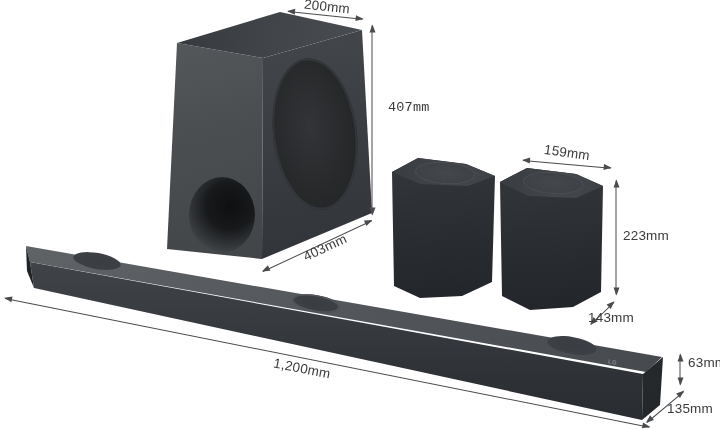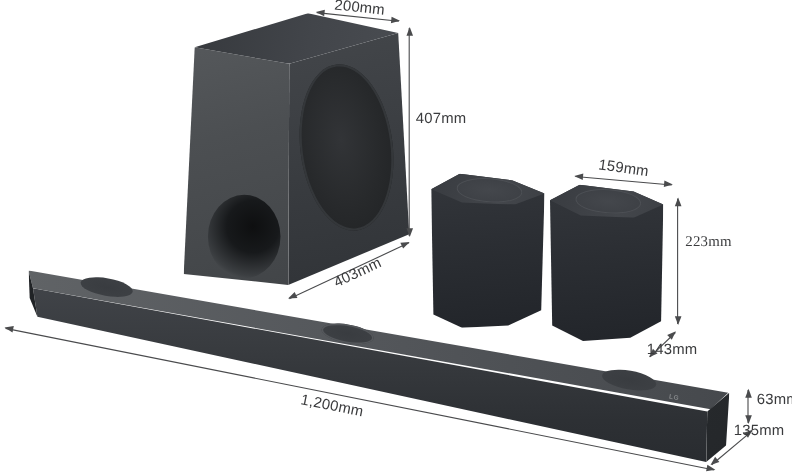--- a/index.html
+++ b/index.html
@@ -133,36 +133,36 @@
     <div class="bar-driver" style="left:49px;top:10px;width:48px;height:16px;transform:rotate(10deg);"></div>
     <div class="bar-driver ring" style="left:268px;top:52px;width:48px;height:17px;transform:rotate(10deg);"></div>
     <div class="bar-driver" style="left:523px;top:94px;width:50px;height:17px;transform:rotate(10deg);"></div>
     <div class="lg-logo" style="left:584px;top:116px;">LG</div>
   </div>
 
   <div class="dim-arrow" style="left:288px;top:11px;width:75px;transform:rotate(6deg);"></div>
   <div class="dim-label centered" style="left:327px;top:-1px;transform:translateX(-50%) rotate(6deg);">200mm</div>
 
   <div class="dim-arrow" style="left:372px;top:25px;width:189px;transform:rotate(90deg);"></div>
-  <div class="dim-label" style="left:378px;top:100px;">407mm</div>
+  <div class="dim-label" style="left:388px;top:100px;font-family:Liberation Mono, monospace;">407mm</div>
 
   <div class="dim-arrow" style="left:263px;top:271px;width:120px;transform:rotate(-25deg);"></div>
   <div class="dim-label centered" style="left:325px;top:240px;transform:translateX(-50%) rotate(-25deg);">403mm</div>
 
   <div class="dim-arrow" style="left:523px;top:160px;width:88px;transform:rotate(5deg);"></div>
   <div class="dim-label centered" style="left:567px;top:145px;transform:translateX(-50%) rotate(8deg);">159mm</div>
 
   <div class="dim-arrow" style="left:616px;top:180px;width:114px;transform:rotate(90deg);"></div>
-  <div class="dim-label" style="left:623px;top:212px;font-family:Liberation Serif, serif;">223mm</div>
+  <div class="dim-label" style="left:623px;top:228px;">223mm</div>
 
   <div class="dim-arrow" style="left:591px;top:324px;width:32px;transform:rotate(-44deg);"></div>
   <div class="dim-label" style="left:588px;top:310px;">143mm</div>
 
   <div class="dim-arrow" style="left:5px;top:298px;width:657px;transform:rotate(11.3deg);"></div>
   <div class="dim-label centered" style="left:302px;top:361px;transform:translateX(-50%) rotate(11.3deg);">1,200mm</div>
 
   <div class="dim-arrow" style="left:680px;top:354px;width:30px;transform:rotate(90deg);"></div>
   <div class="dim-label" style="left:688px;top:355px;">63mm</div>
 
   <div class="dim-arrow" style="left:647px;top:422px;width:48px;transform:rotate(-40deg);"></div>
-  <div class="dim-label" style="left:667px;top:383px;text-align:right;">135mm</div>
+  <div class="dim-label" style="left:667px;top:401px;text-align:right;">135mm</div>
 
 </div>
 
 </body></html>

